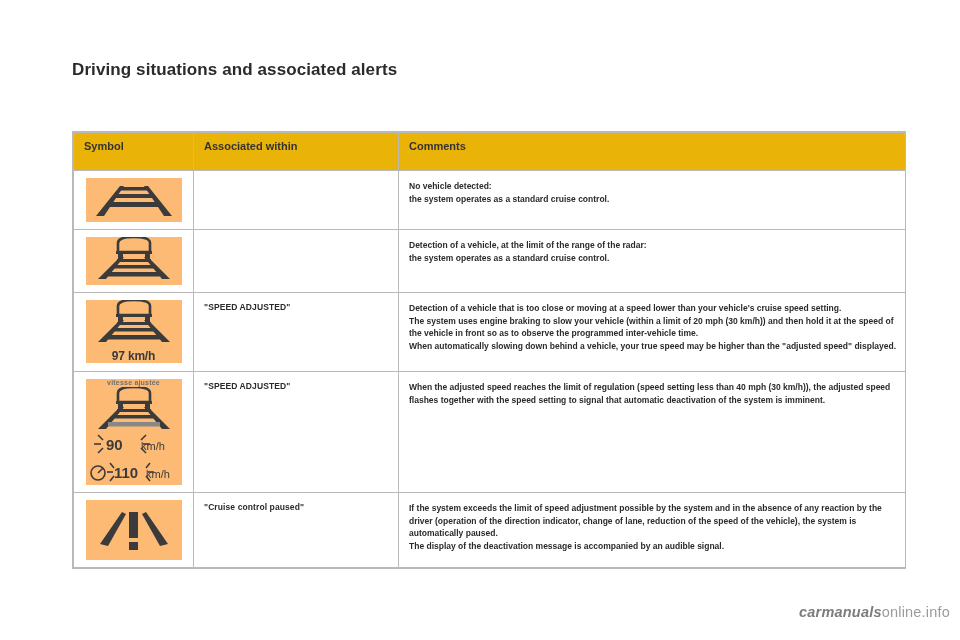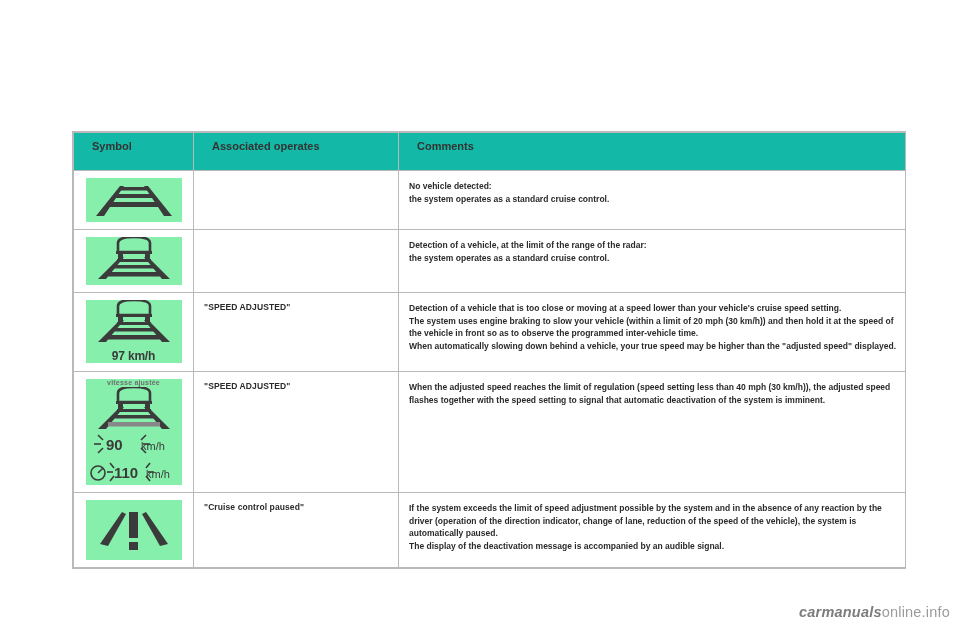--- a/index.html
+++ b/index.html
@@ -29,30 +29,30 @@
   .intro{position:absolute;left:72px;top:92px;width:820px;}
   .intro div{font-size:9px;font-weight:bold;color:#2b2b2b;line-height:13px;}
 
   
   .tbl{position:absolute;left:72px;top:131px;width:832px;border:1px solid #b9b9b9;
        border-collapse:collapse;}
   table{border-collapse:collapse;width:832px;table-layout:fixed;}
   col.c1{width:120px;} col.c2{width:205px;} col.c3{width:507px;}
   th,td{border:1px solid #b9b9b9;vertical-align:top;padding:0;}
   thead th{
-    background:#14b8a6;height:30px;font-size:11px;font-weight:bold;
-    color:#333;text-align:left;padding:7px 10px 0 18px;
+    background:#eab308;height:30px;font-size:11px;font-weight:bold;
+    color:#333;text-align:left;padding:7px 10px 0 10px;
   }
   td.sym{padding:7px 0 7px 0;text-align:center;}
   td.msg{padding:9px 8px 6px 10px;font-size:8.5px;font-weight:bold;color:#2b2b2b;letter-spacing:.1px;}
   td.cmt{padding:9px 6px 8px 10px;font-size:8.5px;font-weight:bold;color:#2b2b2b;line-height:12.5px;}
   td.cmt p{margin:0;}
 
   
-  .sym-box{display:inline-block;background:#86efac;}
+  .sym-box{display:inline-block;background:#fdba74;}
   .sym-cap{
     font-size:7px;font-weight:bold;color:#6e6e6e;text-align:center;
     letter-spacing:.2px;margin-bottom:1px;
   }
   .sym-speed{
     font-size:12px;font-weight:bold;color:#3a3a3a;text-align:center;
     margin-top:1px;letter-spacing:-.2px;
   }
 
   
@@ -65,35 +65,36 @@
     font-size:14.5px;color:#9b9b9b;letter-spacing:.2px;
   }
   .wm b{color:#7d7d7d;font-weight:bold;font-style:italic;}
 </style>
 </head>
 <body>
 
 <div class="page">
 
 
+  <div class="title">Driving situations and associated alerts</div>
 
   <div class="intro">
   </div>
 
   <div class="tbl">
     <table>
       <colgroup>
           <col class="c1">
           <col class="c2">
           <col class="c3">
         </colgroup>
       <thead>
         <tr>
           <th>Symbol</th>
-          <th>Associated operates</th>
+          <th>Associated within</th>
           <th>Comments</th>
         </tr>
       </thead>
       <tbody>
 
         <tr>
           <td class="sym">
             <div class="sym-box">
               <svg width="96" height="40" viewBox="0 0 96 40">
                 <path d="M10 38 L34 8 L38 8 L18 38 Z" fill="#3b3b3b"></path>

